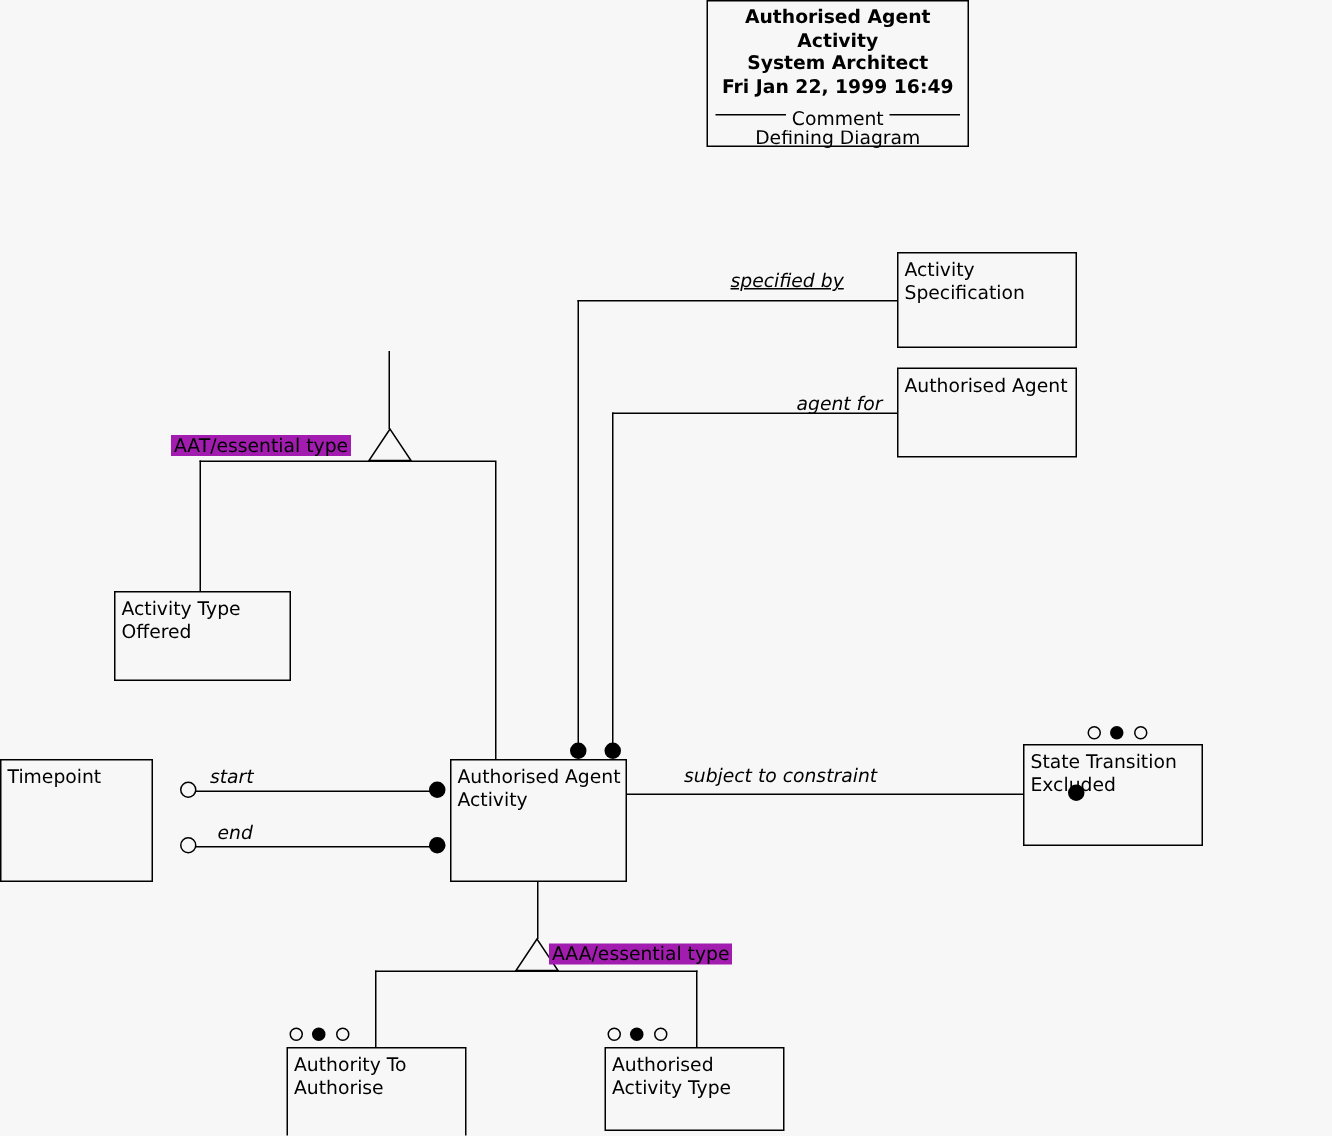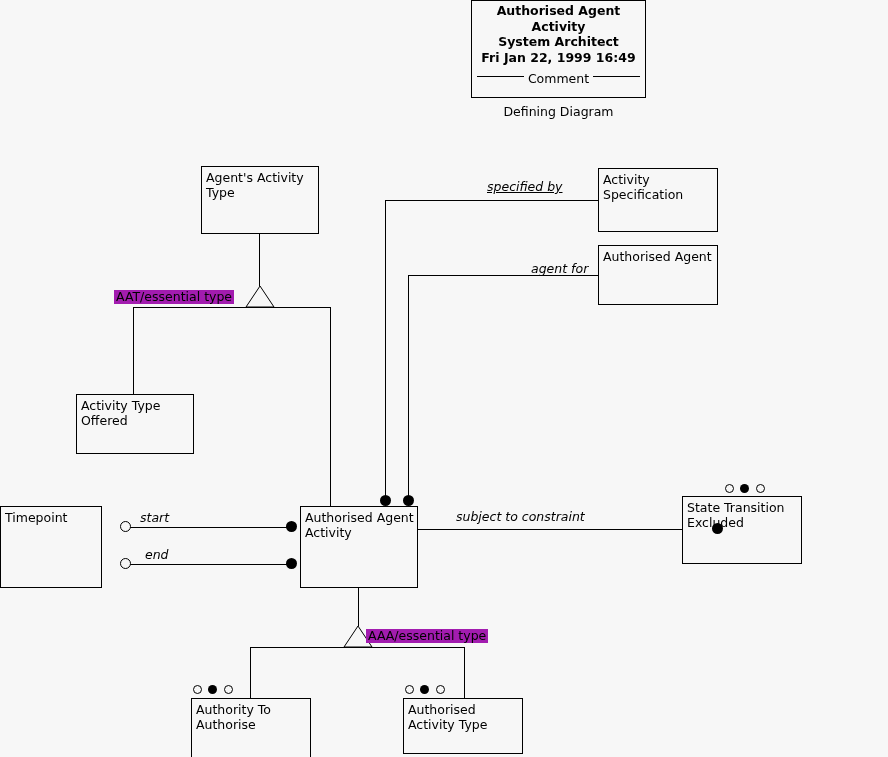--- a/index.html
+++ b/index.html
@@ -70,21 +70,20 @@
     display: inline-block;
     background: #f7f7f7;
     padding: 0 4px;
     font-size: 12.5px;
     line-height: 16px;
   }
   .tb-comment {
     font-size: 12.5px;
     line-height: 16px;
     padding-bottom: 3px;
-    margin-top: 20px;
   }
 
   
   .hline {
     position: absolute;
     height: 0;
     border-top: 1px solid #000;
     z-index: 2;
   }
   .vline {
@@ -212,22 +211,20 @@
 
   <div class="vline" style="left:358px; top:588px; height:38px;"></div>
   <svg class="tri" style="left:344px; top:626px; width:28px; height:22px;" viewBox="0 0 28 22">
     <polygon points="14,0 0,21 28,21" fill="#f7f7f7" stroke="#000" stroke-width="1"></polygon>
   </svg>
   <div class="hline" style="left:250px; top:647px; width:215px;"></div>
   <div class="vline" style="left:250px; top:647px; height:51px;"></div>
   <div class="vline" style="left:464px; top:647px; height:51px;"></div>
   <div class="plabel" style="left:366px; top:629px;">AAA/essential type</div>
 
-  <div class="ent" style="left:201px; top:166px; width:118px; height:68px;"><span>Agent's Activity
-Type</span></div>
 
   <div class="ent" style="left:598px; top:168px; width:120px; height:64px;"><span>Activity
 Specification</span></div>
 
   <div class="ent" style="left:598px; top:245px; width:120px; height:60px;"><span>Authorised Agent</span></div>
 
   <div class="ent" style="left:76px; top:394px; width:118px; height:60px;"><span>Activity Type
 Offered</span></div>
 
   <div class="ent" style="left:0px; top:506px; width:102px; height:82px;"><span>Timepoint</span></div>

